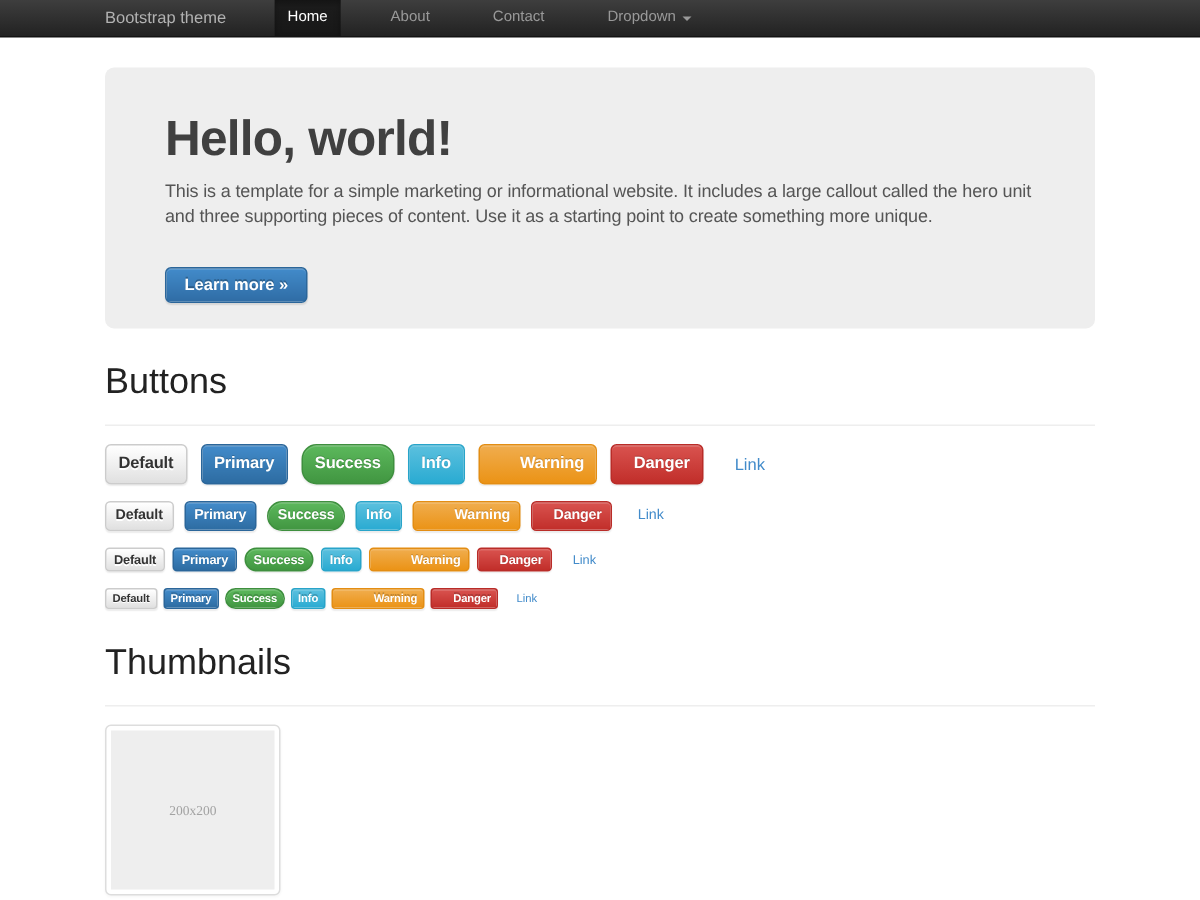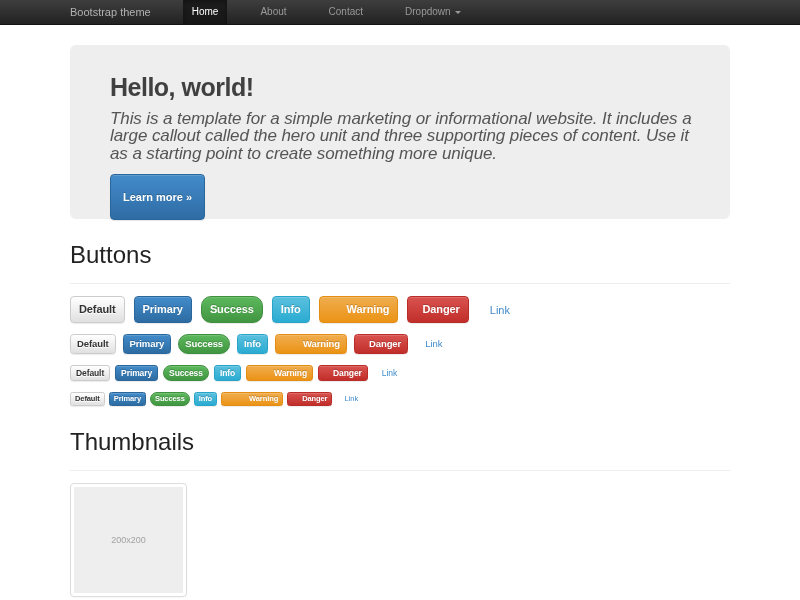--- a/index.html
+++ b/index.html
@@ -43,30 +43,30 @@
   
   .container { width: 660px; margin-left: 70px; }
 
   
   .hero {
     margin-top: 20px; height: 174px;
     background: #eeeeee; border-radius: 6px;
     padding: 28px 25px 0 40px;
   }
   .hero-title {
-    margin: 0; font-size: 25px; font-weight: bold;
+    margin: 0; font-size: 33px; font-weight: bold;
     color: #404040; letter-spacing: -0.5px; line-height: 1.15;
   }
   .hero-body {
-    margin: 8px 0 0; font-size: 17px; line-height: 17.5px;
-    color: #555; letter-spacing: -0.1px; font-style: italic;
+    margin: 8px 0 0; font-size: 12px; line-height: 17.5px;
+    color: #555; letter-spacing: -0.1px;
   }
   .hero-cta {
-    display: inline-block; margin-top: 12px;
-    padding: 16px 12px; font-size: 11px; font-weight: bold;
+    display: inline-block; margin-top: 24px;
+    padding: 5px 12px; font-size: 11px; font-weight: bold;
     color: #fff; text-decoration: none;
     background: linear-gradient(#428bca, #2f6ca5);
     border: 1px solid #2b669a; border-radius: 4px;
     text-shadow: 0 -1px 0 rgba(0,0,0,.25);
     box-shadow: inset 0 1px 0 rgba(255,255,255,.15), 0 1px 1px rgba(0,0,0,.1);
   }
 
   
   .section-title {
     font-size: 24px; font-weight: 400; color: #222;
@@ -106,21 +106,21 @@
   .thumb {
     display: block; margin-top: 12px;
     width: 117px; height: 114px;
     background: #fff; border: 1px solid #ddd; border-radius: 4px;
     padding: 3px; cursor: pointer;
     box-shadow: 0 1px 2px rgba(0,0,0,.04);
   }
   .thumb-inner {
     width: 100%; height: 100%; background: #eee;
     display: flex; align-items: center; justify-content: center;
-    color: #a2a2a2; font-size: 9px;
+    color: #a2a2a2; font-size: 9px; font-family: Liberation Serif, serif;
   }
 </style>
 </head>
 <body>
 
 <nav class="navbar">
   <a class="brand">Bootstrap theme</a>
   <a class="nav-item active">
     <span>Home</span>
   </a>

